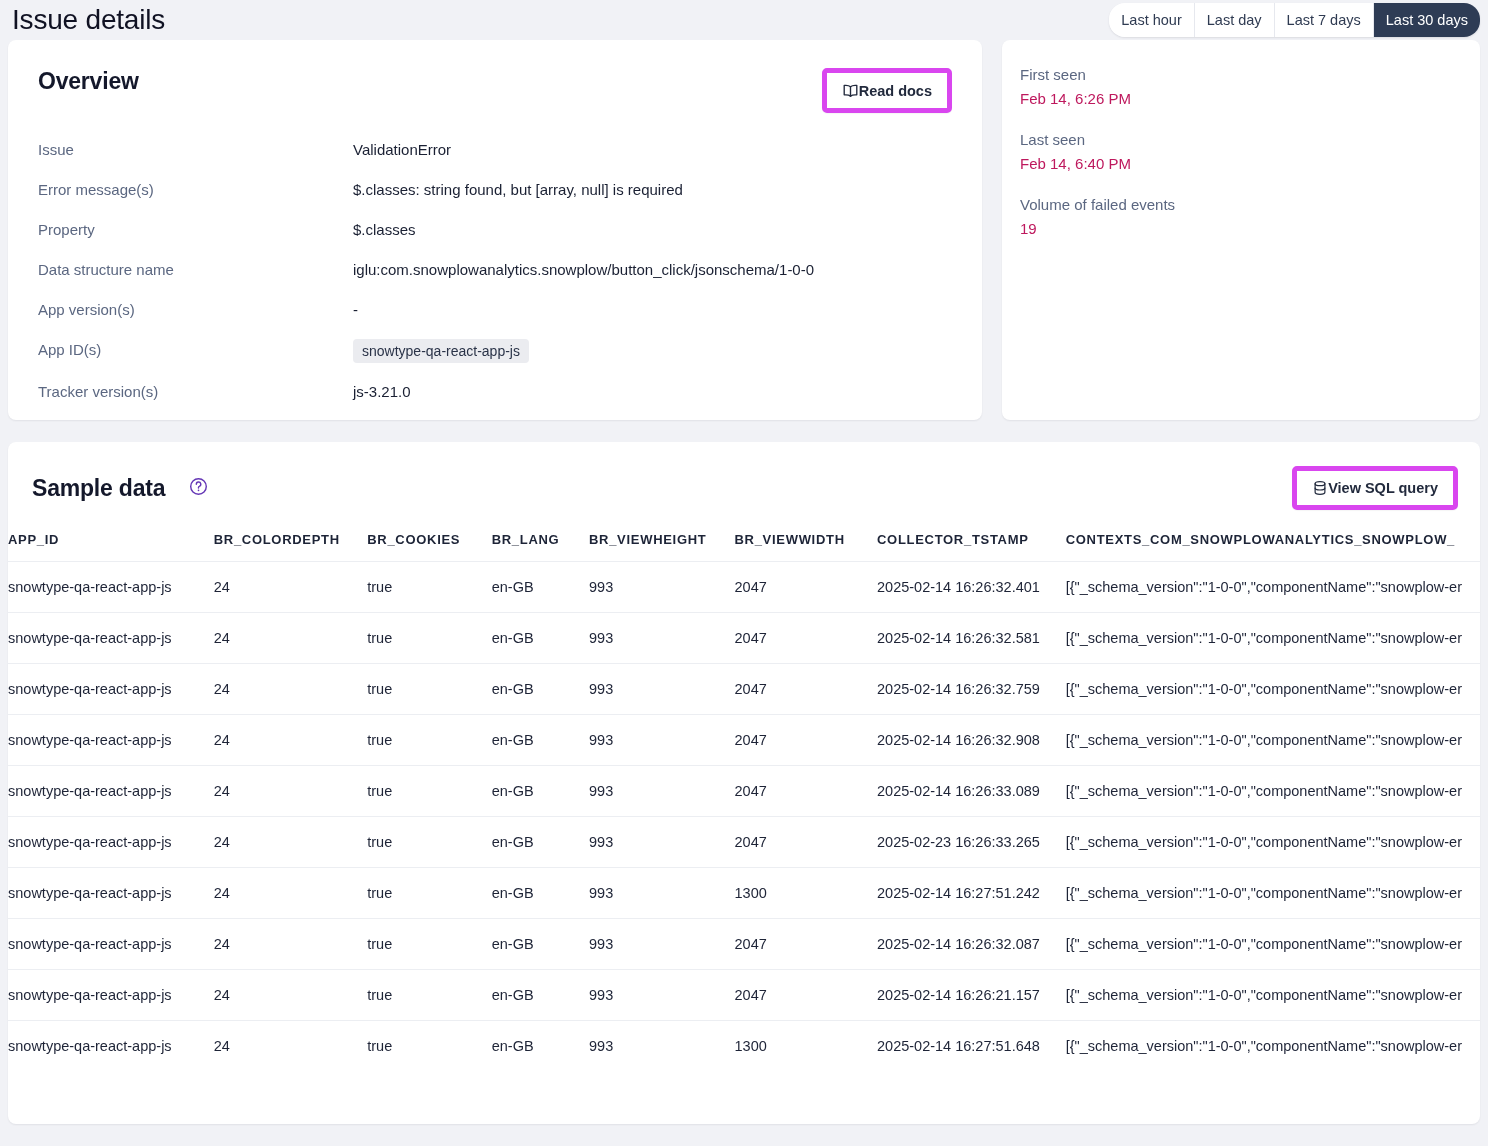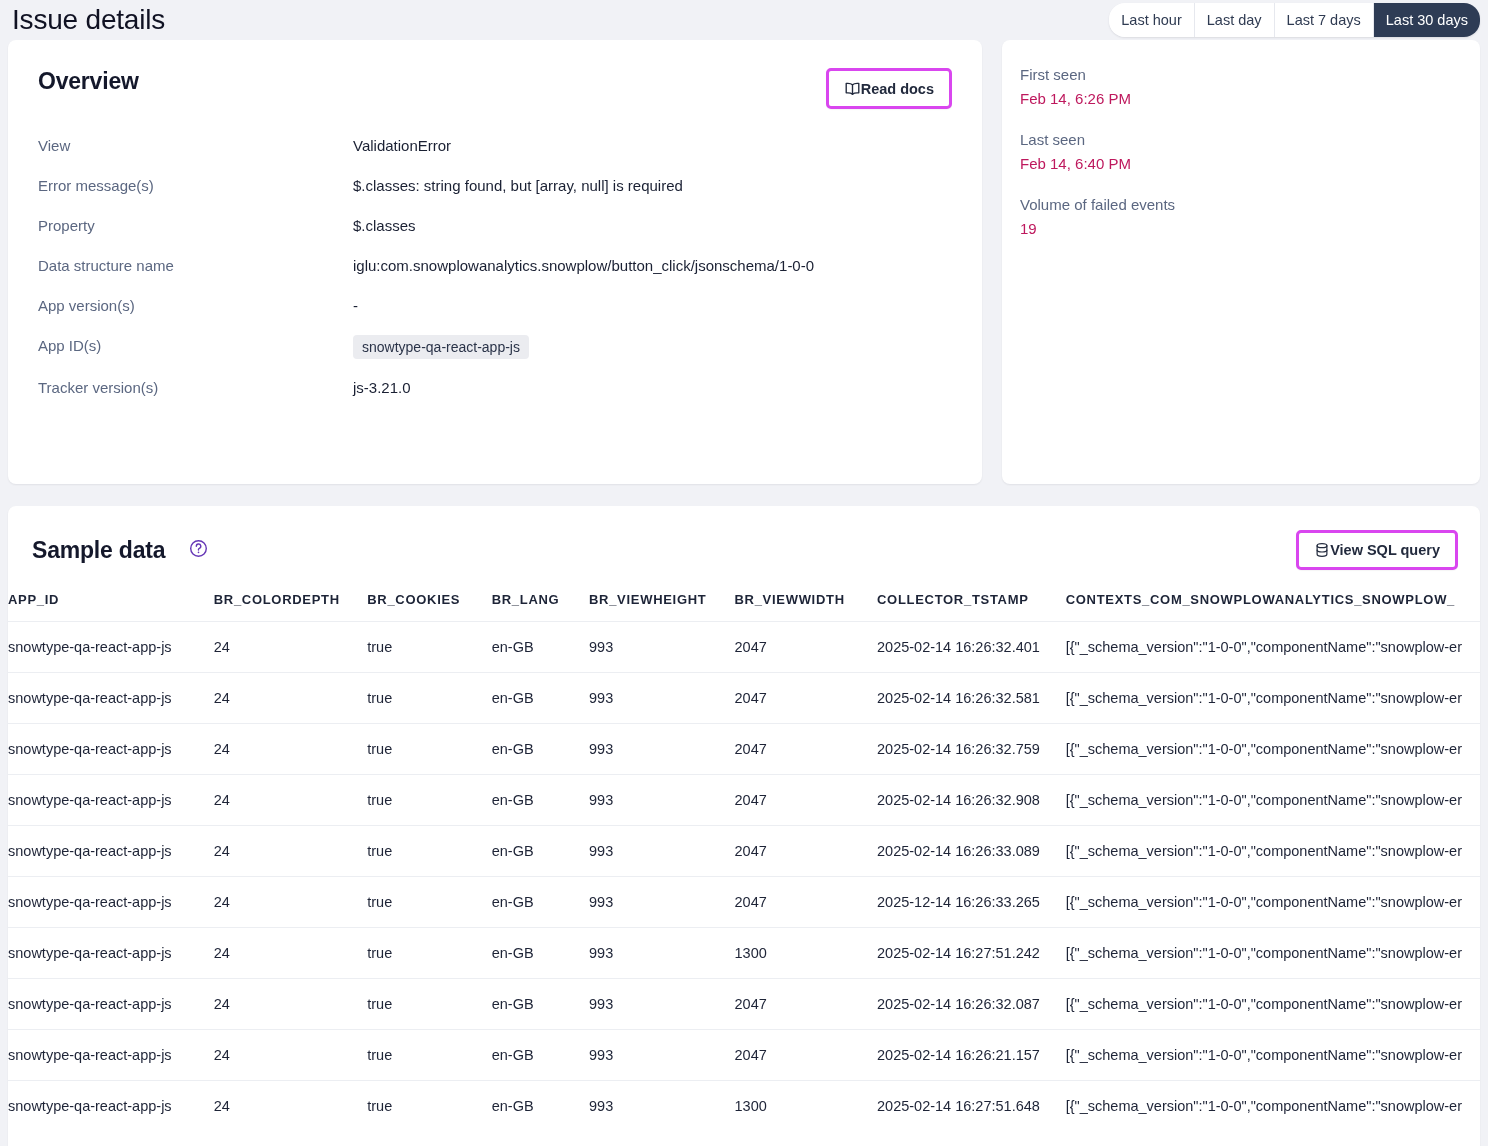--- a/index.html
+++ b/index.html
@@ -52,21 +52,21 @@
     background: #2e3c55;
     color: #ffffff;
   }
 
   
   .cards-row {
     display: flex;
     gap: 20px;
     padding: 0 8px;
     align-items: stretch;
-    height: 444px;
+    height: 380px;
     border-radius: 10px;
   }
   .card {
     background: #ffffff;
     border-radius: 8px;
     box-shadow: 0 1px 2px rgba(16,18,35,.07);
   }
   .card-overview { flex: 0 0 974px; padding: 28px 30px 22px 30px; position: relative; }
   .card-meta { flex: 1 1 auto; padding: 26px 0 0 18px; }
 
@@ -79,21 +79,21 @@
   .card-title {
     font-size: 23px;
     font-weight: 700;
     color: #14182b;
     letter-spacing: -0.2px;
   }
   .outline-btn {
     display: inline-flex;
     align-items: center;
     background: #fff;
-    border: 3px solid #d946ef;
+    border: 5px solid #d946ef;
     border-radius: 5px;
     padding: 9px 15px;
     font-size: 14.5px;
     color: #222a3d;
     font-weight: 700;
     cursor: pointer;
     font-family: "Liberation Sans", sans-serif;
     box-shadow: 0 1px 1px rgba(16,18,35,.04);
     white-space: nowrap;
   }
@@ -229,21 +229,21 @@
             <path d="M10 5.5c1.4-1.2 3.1-1.6 5.4-1.6h2v11.2h-2c-2.3 0-4 .4-5.4 1.5"></path>
             <path d="M10 5.5v11.1"></path>
           </svg>
         </span>
         <span>Read docs</span>
       </button>
     </div>
 
     <div>
       <div class="kv-row">
-        <div class="kv-key">View</div>
+        <div class="kv-key">Issue</div>
         <div class="kv-val">ValidationError</div>
       </div>
       <div class="kv-row">
         <div class="kv-key">Error message(s)</div>
         <div class="kv-val">$.classes: string found, but [array, null] is required</div>
       </div>
       <div class="kv-row">
         <div class="kv-key">Property</div>
         <div class="kv-val">$.classes</div>
       </div>
@@ -367,21 +367,21 @@
             <td class="c6">2025-02-14 16:26:33.089</td>
             <td class="c7">[{"_schema_version":"1-0-0","componentName":"snowplow-er</td>
           </tr>
           <tr>
             <td class="c0">snowtype-qa-react-app-js</td>
             <td class="c1">24</td>
             <td class="c2">true</td>
             <td class="c3">en-GB</td>
             <td class="c4">993</td>
             <td class="c5">2047</td>
-            <td class="c6">2025-12-14 16:26:33.265</td>
+            <td class="c6">2025-02-23 16:26:33.265</td>
             <td class="c7">[{"_schema_version":"1-0-0","componentName":"snowplow-er</td>
           </tr>
           <tr>
             <td class="c0">snowtype-qa-react-app-js</td>
             <td class="c1">24</td>
             <td class="c2">true</td>
             <td class="c3">en-GB</td>
             <td class="c4">993</td>
             <td class="c5">1300</td>
             <td class="c6">2025-02-14 16:27:51.242</td>

